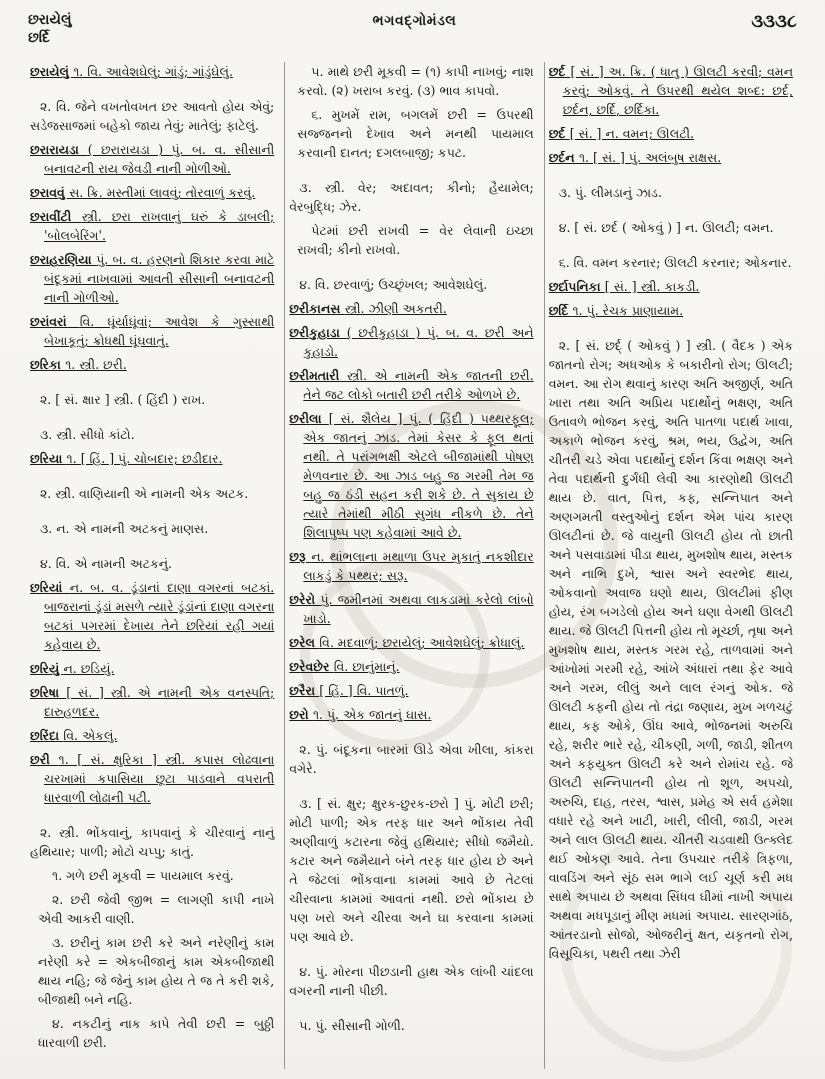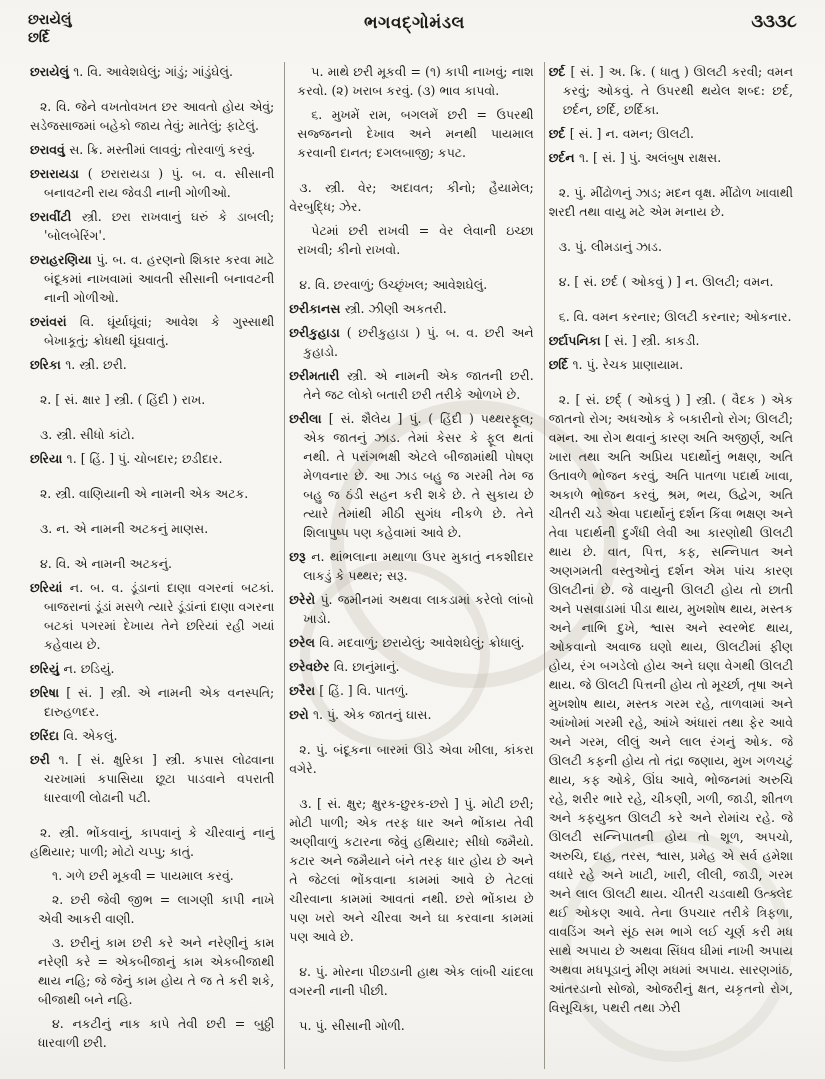--- a/index.html
+++ b/index.html
@@ -21,41 +21,41 @@
 
   .header{
     position:absolute;top:8px;left:28px;right:24px;height:52px;
   }
   .running-head{
     position:absolute;left:0;top:2px;
     font-weight:bold;font-size:14px;line-height:1.3;
   }
   .title{
     position:absolute;left:0;right:0;top:4px;text-align:center;
-    font-weight:bold;font-size:17px;letter-spacing:.5px;
+    font-weight:bold;font-size:14px;letter-spacing:.5px;
   }
   .page-number{
     position:absolute;right:4px;top:2px;
     font-weight:bold;font-size:18px;
   }
 
   .columns{
     position:absolute;top:62px;left:28px;right:22px;bottom:10px;
     display:flex;
   }
   .column{
     flex:1 1 0;
     padding:0 10px 0 2px;
     font-size:12.5px;line-height:1.52;
     text-align:justify;
     overflow:hidden;
   }
   .column + .column{border-left:1px solid #9a968e;padding-left:4px;}
   .para{margin:0 0 5px 0;}
-  .para.entry{padding-left:14px;text-indent:-14px;}
+  .para.entry{padding-left:14px;text-indent:-14px;text-decoration:underline;}
   .para.sub{text-indent:10px;margin-top:16px;}
   .para.idiom{padding-left:8px;text-indent:14px;}
   .headword{font-weight:bold;}
 </style>
 </head>
 <body>
 
 <div class="page">
   <div class="watermark wm1"></div>
   <div class="watermark wm2"></div>
@@ -67,22 +67,22 @@
       <div>છર્દિ</div>
     </div>
     <div class="title">ભગવદ્ગોમંડલ</div>
     <div class="page-number">૩૩૩૮</div>
   </div>
 
   <div class="columns" id="columns">
       <div class="column">
         <p class="para entry"><span class="headword">છરાયેલું </span><span>૧. વિ. આવેશઘેલું; ગાંડું; ગાંડુંઘેલું.</span></p>
         <p class="para sub"><span>૨. વિ. જેને વખતોવખત છર આવતો હોય એવું; સડેજસાજમાં બહેકો જાય તેવું; માતેલું; ફાટેલું.</span></p>
+        <p class="para entry"><span class="headword">છરારાયડા </span><span>( છરારાયડા ) પું. બ. વ. સીસાની બનાવટની રાય જેવડી નાની ગોળીઓ.</span></p>
         <p class="para entry"><span class="headword">છરાવવું </span><span>સ. ક્રિ. મસ્તીમાં લાવવું; તોરવાળું કરવું.</span></p>
-        <p class="para entry"><span class="headword">છરારાયડા </span><span>( છરારાયડા ) પું. બ. વ. સીસાની બનાવટની રાય જેવડી નાની ગોળીઓ.</span></p>
         <p class="para entry"><span class="headword">છરાવીંટી </span><span>સ્ત્રી. છરા રાખવાનું ઘરું કે ડાબલી; 'બોલબેરિંગ'.</span></p>
         <p class="para entry"><span class="headword">છરાહરણિયા </span><span>પું. બ. વ. હરણનો શિકાર કરવા માટે બંદૂકમાં નાખવામાં આવતી સીસાની બનાવટની નાની ગોળીઓ.</span></p>
         <p class="para entry"><span class="headword">છરાંવરાં </span><span>વિ. ઘૂંર્યાઘૂંવાં; આવેશ કે ગુસ્સાથી બેખાકૂતું; ક્રોધથી ઘૂંઘવાતું.</span></p>
         <p class="para entry"><span class="headword">છરિકા </span><span>૧. સ્ત્રી. છરી.</span></p>
         <p class="para sub"><span>૨. [ સં. ક્ષાર ] સ્ત્રી. ( હિંદી ) રાખ.</span></p>
         <p class="para sub"><span>૩. સ્ત્રી. સીધો કાંટો.</span></p>
         <p class="para entry"><span class="headword">છરિયા </span><span>૧. [ હિં. ] પું. ચોબદાર; છડીદાર.</span></p>
         <p class="para sub"><span>૨. સ્ત્રી. વાણિયાની એ નામની એક અટક.</span></p>
         <p class="para sub"><span>૩. ન. એ નામની અટકનું માણસ.</span></p>
         <p class="para sub"><span>૪. વિ. એ નામની અટકનું.</span></p>
@@ -115,21 +115,20 @@
         <p class="para entry"><span class="headword">છરો </span><span>૧. પું. એક જાતનું ઘાસ.</span></p>
         <p class="para sub"><span>૨. પું. બંદૂકના બારમાં ઊડે એવા ખીલા, કાંકરા વગેરે.</span></p>
         <p class="para sub"><span>૩. [ સં. ક્ષુર; ક્ષુરક-છુરક-છરો ] પું. મોટી છરી; મોટી પાળી; એક તરફ ધાર અને ભોંકાય તેવી અણીવાળું કટારના જેવું હથિયાર; સીધો જમૈયો. કટાર અને જમૈયાને બંને તરફ ધાર હોય છે અને તે જેટલાં ભોંકવાના કામમાં આવે છે તેટલાં ચીરવાના કામમાં આવતાં નથી. છરો ભોંકાય છે પણ ખરો અને ચીરવા અને ઘા કરવાના કામમાં પણ આવે છે.</span></p>
         <p class="para sub"><span>૪. પું. મોરના પીછડાની હાથ એક લાંબી ચાંદલા વગરની નાની પીછી.</span></p>
         <p class="para sub"><span>૫. પું. સીસાની ગોળી.</span></p>
       </div>
       <div class="column">
         <p class="para entry"><span class="headword">છર્દ </span><span>[ સં. ] અ. ક્રિ. ( ધાતુ ) ઊલટી કરવી; વમન કરવું; ઓકવું. તે ઉપરથી થયેલ શબ્દ: છર્દ, છર્દન, છર્દિ, છર્દિકા.</span></p>
         <p class="para entry"><span class="headword">છર્દ </span><span>[ સં. ] ન. વમન; ઊલટી.</span></p>
         <p class="para entry"><span class="headword">છર્દન </span><span>૧. [ સં. ] પું. અલંબુષ રાક્ષસ.</span></p>
-        <p class="para sub"><span>૨. પું. મીંઢોળનું ઝાડ; મદન વૃક્ષ. મીંઢોળ ખાવાથી શરદી તથા વાયુ મટે એમ મનાય છે.</span></p>
         <p class="para sub"><span>૩. પું. લીમડાનું ઝાડ.</span></p>
         <p class="para sub"><span>૪. [ સં. છર્દ ( ઓકવું ) ] ન. ઊલટી; વમન.</span></p>
         <p class="para sub"><span>૬. વિ. વમન કરનાર; ઊલટી કરનાર; ઓકનાર.</span></p>
         <p class="para entry"><span class="headword">છર્દાપનિકા </span><span>[ સં. ] સ્ત્રી. કાકડી.</span></p>
         <p class="para entry"><span class="headword">છર્દિ </span><span>૧. પું. રેચક પ્રાણાયામ.</span></p>
         <p class="para sub"><span>૨. [ સં. છર્દ્ ( ઓકવું ) ] સ્ત્રી. ( વૈદક ) એક જાતનો રોગ; અધઓક કે બકારીનો રોગ; ઊલટી; વમન. આ રોગ થવાનું કારણ અતિ અજીર્ણ, અતિ ખારા તથા અતિ અપ્રિય પદાર્થોનું ભક્ષણ, અતિ ઉતાવળે ભોજન કરવું, અતિ પાતળા પદાર્થ ખાવા, અકાળે ભોજન કરવું, શ્રમ, ભય, ઉદ્વેગ, અતિ ચીતરી ચડે એવા પદાર્થોનું દર્શન કિંવા ભક્ષણ અને તેવા પદાર્થની દુર્ગંધી લેવી આ કારણોથી ઊલટી થાય છે. વાત, પિત્ત, કફ, સન્નિપાત અને અણગમતી વસ્તુઓનું દર્શન એમ પાંચ કારણ ઊલટીનાં છે. જે વાયુની ઊલટી હોય તો છાતી અને પસવાડામાં પીડા થાય, મુખશોષ થાય, મસ્તક અને નાભિ દુખે, શ્વાસ અને સ્વરભેદ થાય, ઓકવાનો અવાજ ઘણો થાય, ઊલટીમાં ફીણ હોય, રંગ બગડેલો હોય અને ઘણા વેગથી ઊલટી થાય. જે ઊલટી પિત્તની હોય તો મૂર્ચ્છા, તૃષા અને મુખશોષ થાય, મસ્તક ગરમ રહે, તાળવામાં અને આંખોમાં ગરમી રહે, આંખે અંધારાં તથા ફેર આવે અને ગરમ, લીલું અને લાલ રંગનું ઓક. જે ઊલટી કફની હોય તો તંદ્રા જણાય, મુખ ગળચટું થાય, કફ ઓકે, ઊંઘ આવે, ભોજનમાં અરુચિ રહે, શરીર ભારે રહે, ચીકણી, ગળી, જાડી, શીતળ અને કફયુક્ત ઊલટી કરે અને રોમાંચ રહે. જે ઊલટી સન્નિપાતની હોય તો શૂળ, અપચો, અરુચિ, દાહ, તરસ, શ્વાસ, પ્રમેહ એ સર્વ હમેશા વધારે રહે અને ખાટી, ખારી, લીલી, જાડી, ગરમ અને લાલ ઊલટી થાય. ચીતરી ચડવાથી ઉત્ક્લેદ થઈ ઓકણ આવે. તેના ઉપચાર તરીકે ત્રિફળા, વાવડિંગ અને સૂંઠ સમ ભાગે લઈ ચૂર્ણ કરી મધ સાથે અપાય છે અથવા સિંધવ ઘીમાં નાખી અપાય અથવા મધપૂડાનું મીણ મધમાં અપાય. સારણગાંઠ, આંતરડાનો સોજો, ઓજરીનું ક્ષત, યકૃતનો રોગ, વિસૂચિકા, પથરી તથા ઝેરી</span></p>
       </div>
     </div>
 </div>
 

